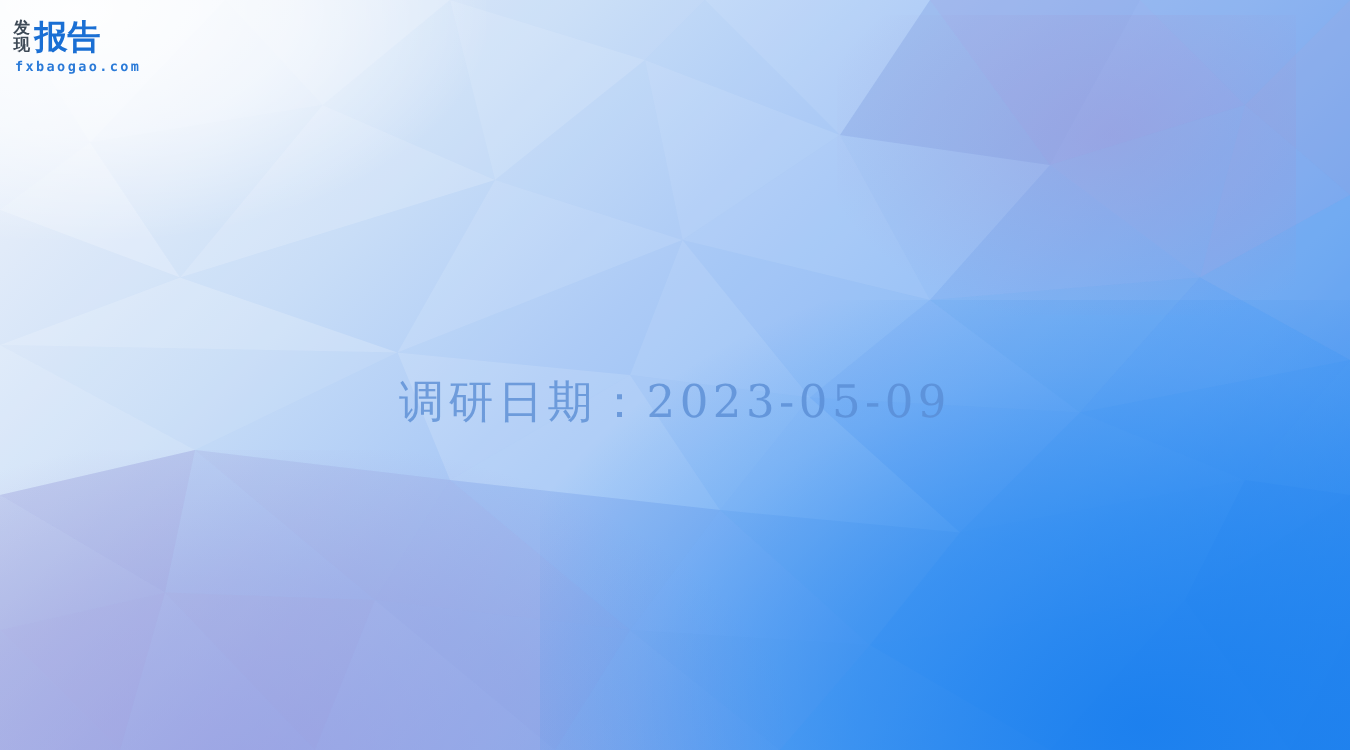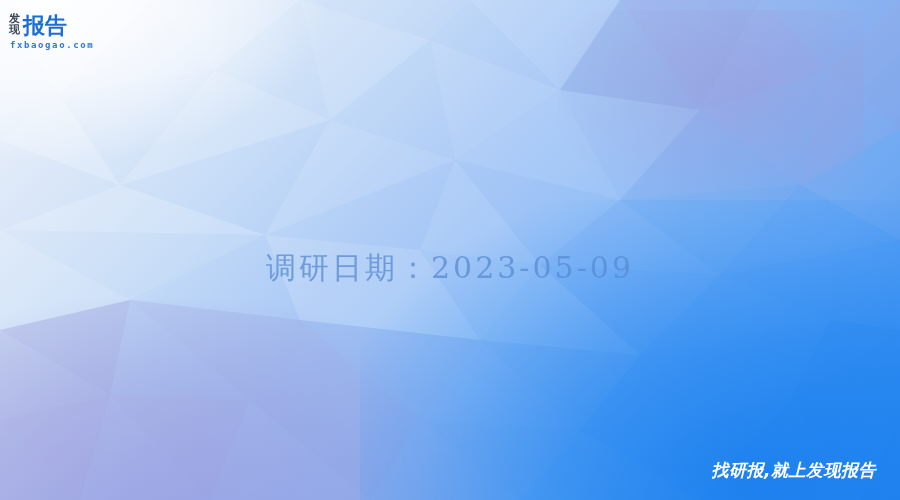--- a/index.html
+++ b/index.html
@@ -289,15 +289,14 @@
         <span>现</span>
       </span>
       <span class="logo-main">报告</span>
     </div>
     <div class="logo-url">fxbaogao.com</div>
   </div>
 
 
   <div id="subtitle">调研日期：2023-05-09</div>
 
-  <div id="tagline">找研报,就上发现报告</div>
 
 </div>
 
 </body></html>

